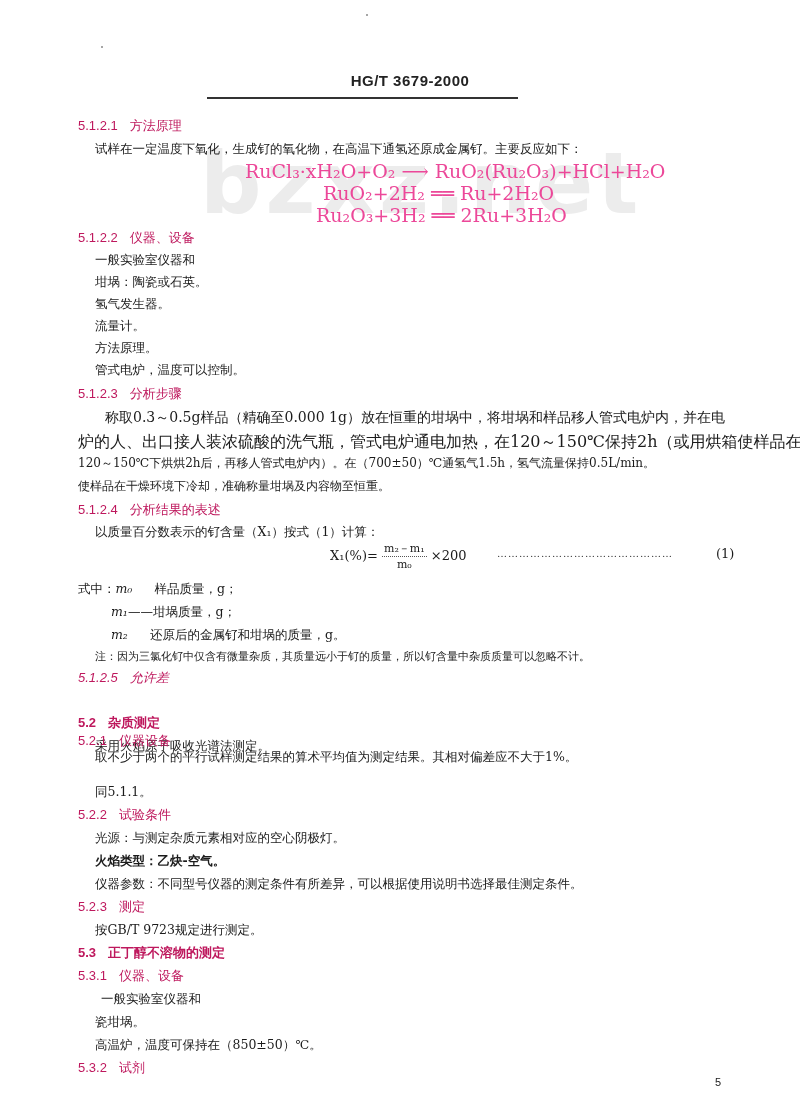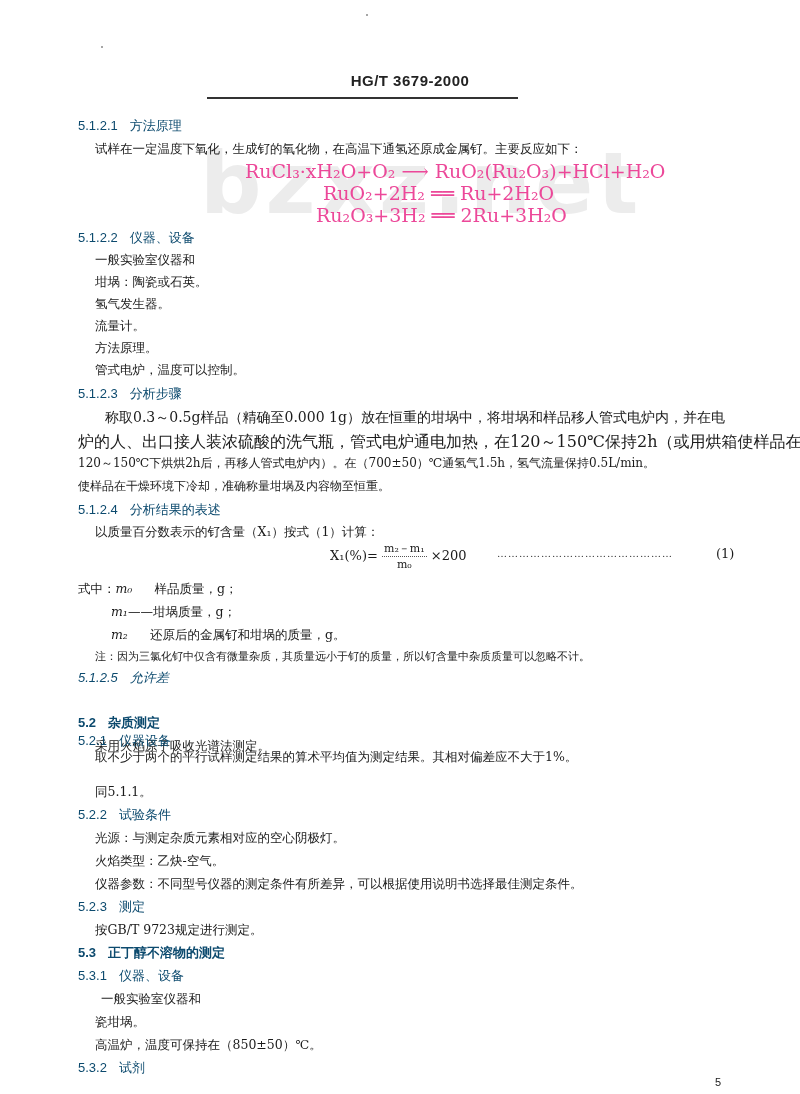--- a/index.html
+++ b/index.html
@@ -4,21 +4,21 @@
 <style>
   html,body{margin:0;padding:0;background:#fff;}
   body{width:800px;height:1094px;position:relative;overflow:hidden;
        font-family:"DejaVu Serif","Liberation Serif",serif;color:#1a1a1a;}
   .abs{position:absolute;white-space:nowrap;}
   .hdr{left:0;width:820px;top:72px;text-align:center;font-size:15px;letter-spacing:0.5px;
        font-family:"Liberation Sans","DejaVu Sans",sans-serif;font-weight:bold;color:#222;}
   .rule{left:207px;top:97px;width:311px;height:2px;background:#333;}
   .watermark{left:200px;top:140px;font-family:"DejaVu Sans","Liberation Sans",sans-serif;
        font-weight:bold;font-size:86px;color:#ececec;letter-spacing:4px;line-height:1;}
-  .h{font-size:13px;left:78px;color:#0c4a6e;}
+  .h{font-size:13px;left:78px;color:#be185d;}
   .h .num{display:inline-block;margin-right:12px;font-family:"Liberation Sans",sans-serif;}
   .h.bold{font-weight:bold;}
   .p{font-size:12.5px;left:95px;color:#1b1b1b;}
   .p2{font-size:12.5px;left:78px;color:#1b1b1b;}
   .eq{font-size:19px;color:#ec4899;}
   .note{font-size:11px;left:95px;color:#222;}
   .pagenum{left:715px;top:1076px;font-size:11px;font-family:"Liberation Sans",sans-serif;}
   .frac{display:inline-block;vertical-align:middle;text-align:center;font-size:11px;line-height:1.4;}
   .frac .top{display:block;border-bottom:1px dotted #555;padding:0 2px;}
   .frac .bot{display:block;}
@@ -101,21 +101,21 @@
 
 <div class="abs h" style="top:732px;">
   <span class="num">5.2.1</span><span>仪器设备</span>
 </div>
 <div class="abs p" style="top:784px;">同5.1.1。</div>
 
 <div class="abs h" style="top:806px;">
   <span class="num">5.2.2</span><span>试验条件</span>
 </div>
 <div class="abs p" style="top:830px;">光源：与测定杂质元素相对应的空心阴极灯。</div>
-<div class="abs p" style="top:853px;">火焰类型：乙炔-空气。</div>
+<div class="abs p" style="top:853px;font-weight:bold;">火焰类型：乙炔-空气。</div>
 <div class="abs p" style="top:876px;">仪器参数：不同型号仪器的测定条件有所差异，可以根据使用说明书选择最佳测定条件。</div>
 
 <div class="abs h" style="top:898px;">
   <span class="num">5.2.3</span><span>测定</span>
 </div>
 <div class="abs p" style="top:922px;">按GB/T 9723规定进行测定。</div>
 
 <div class="abs h bold" style="top:944px;">
   <span class="num">5.3</span><span>正丁醇不溶物的测定</span>
 </div>

